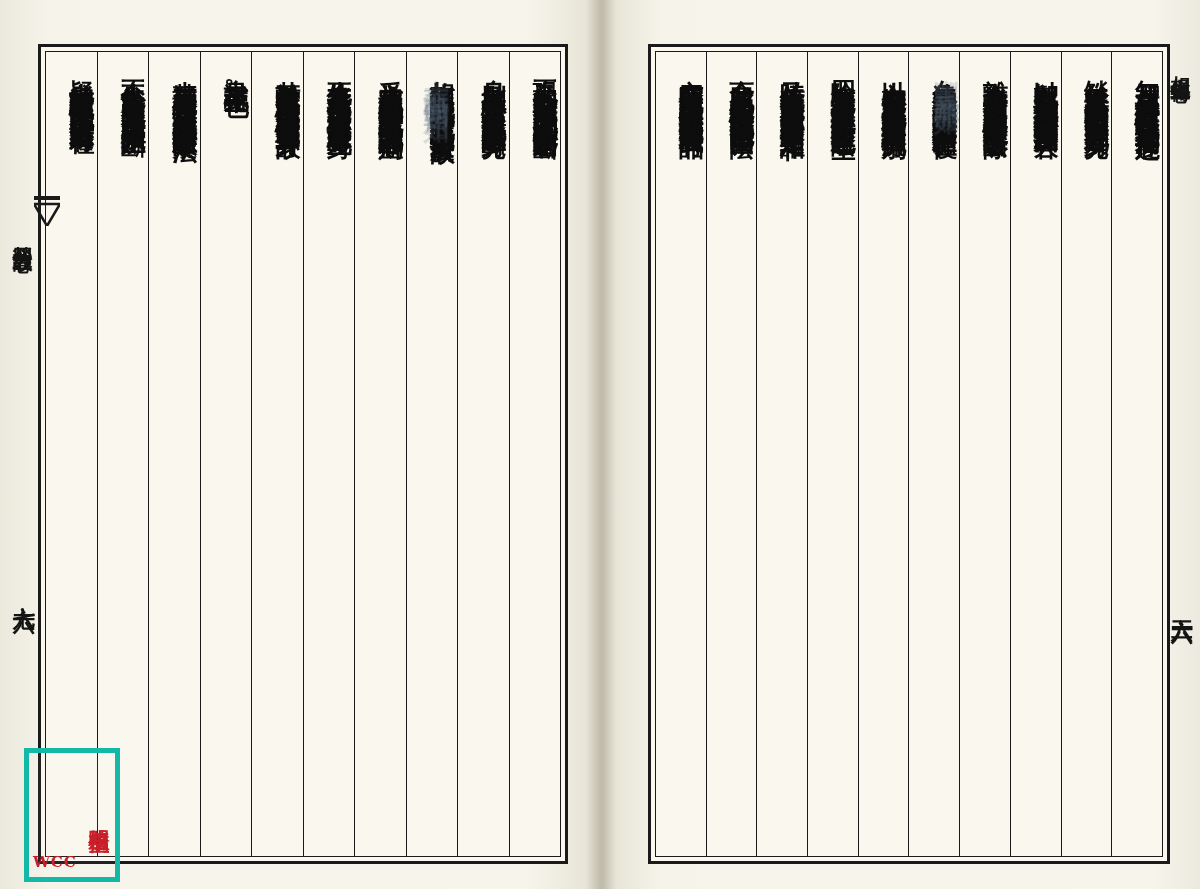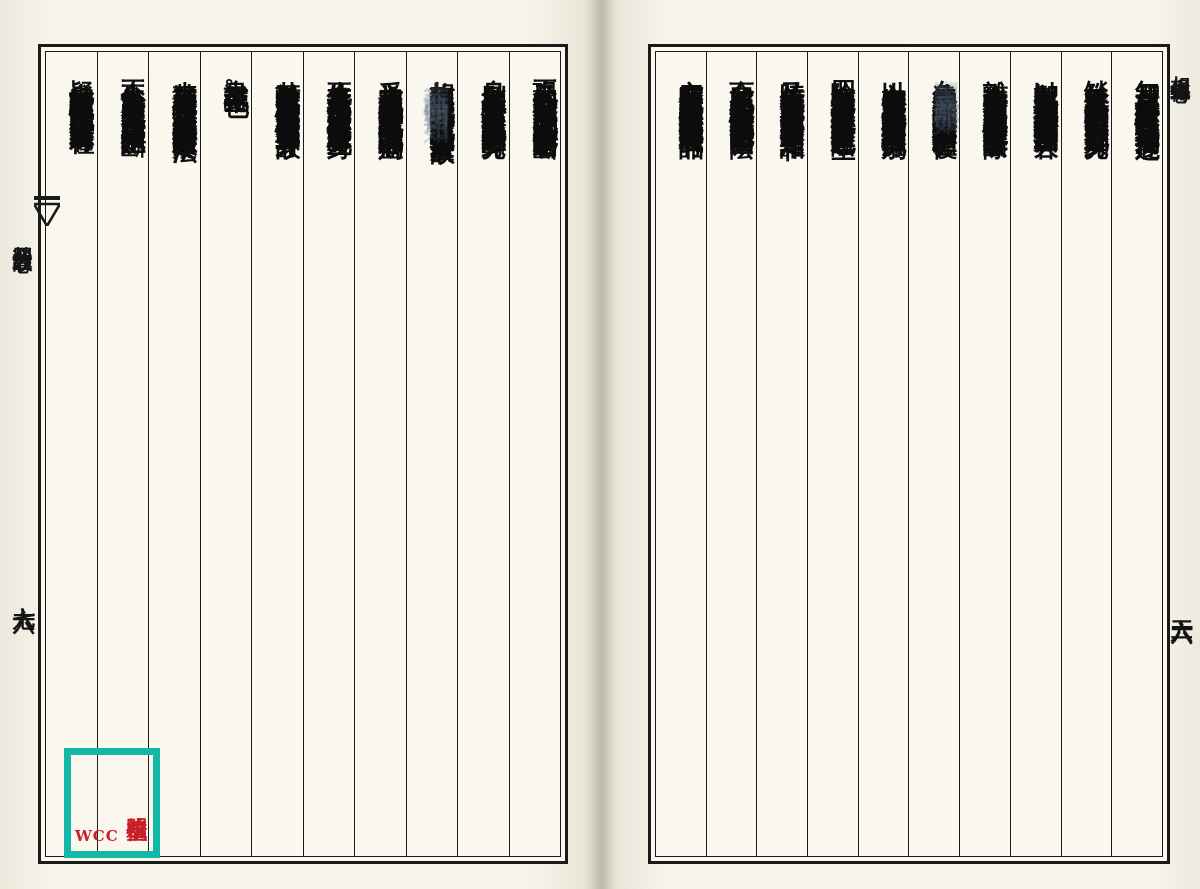--- a/index.html
+++ b/index.html
@@ -118,26 +118,25 @@
     height: 30px;
     z-index: 4;
   }
 
   
   #seal {
     position: absolute;
     left: 24px;
     top: 748px;
     width: 96px;
-    height: 110px;
-    border: 7px solid #14b8a6;
+    height: 134px;
+    border: 5px solid #14b8a6;
     box-sizing: border-box;
     z-index: 6;
     background: rgba(255,255,255,0.04);
-    margin-left: 40px;
   }
   #seal .sealgrid {
     position: absolute;
     inset: 4px;
     display: flex;
     flex-direction: row-reverse;
   }
   #seal .sealcol {
     flex: 1 1 0;
     writing-mode: vertical-rl;

